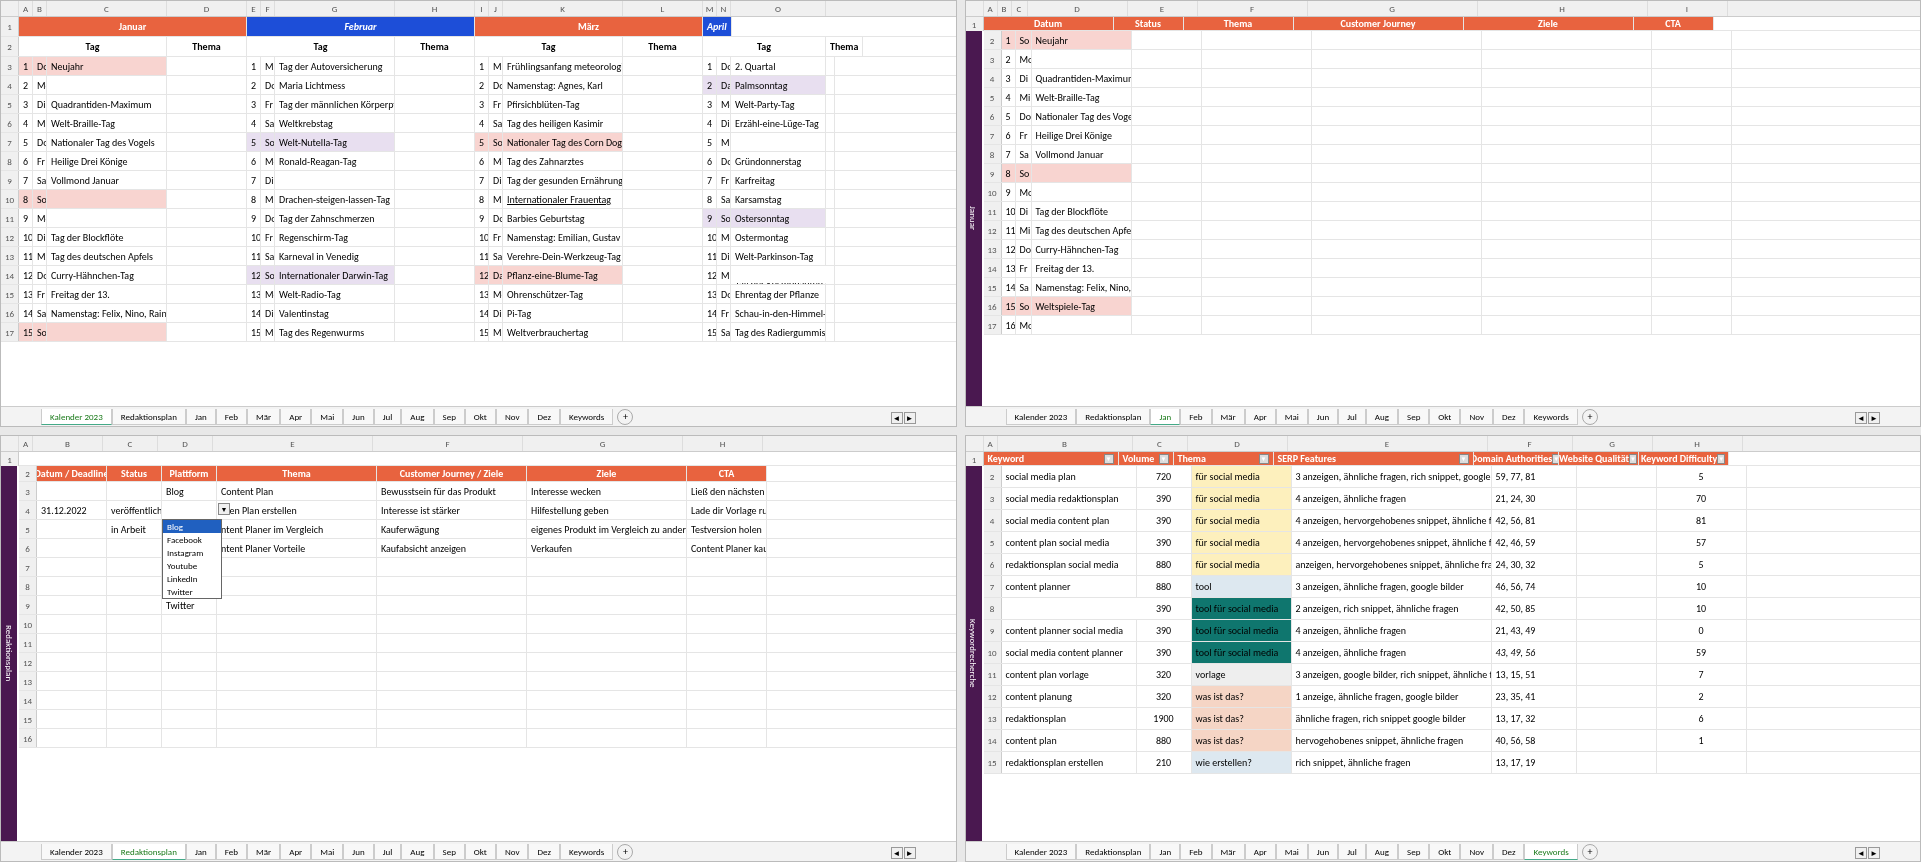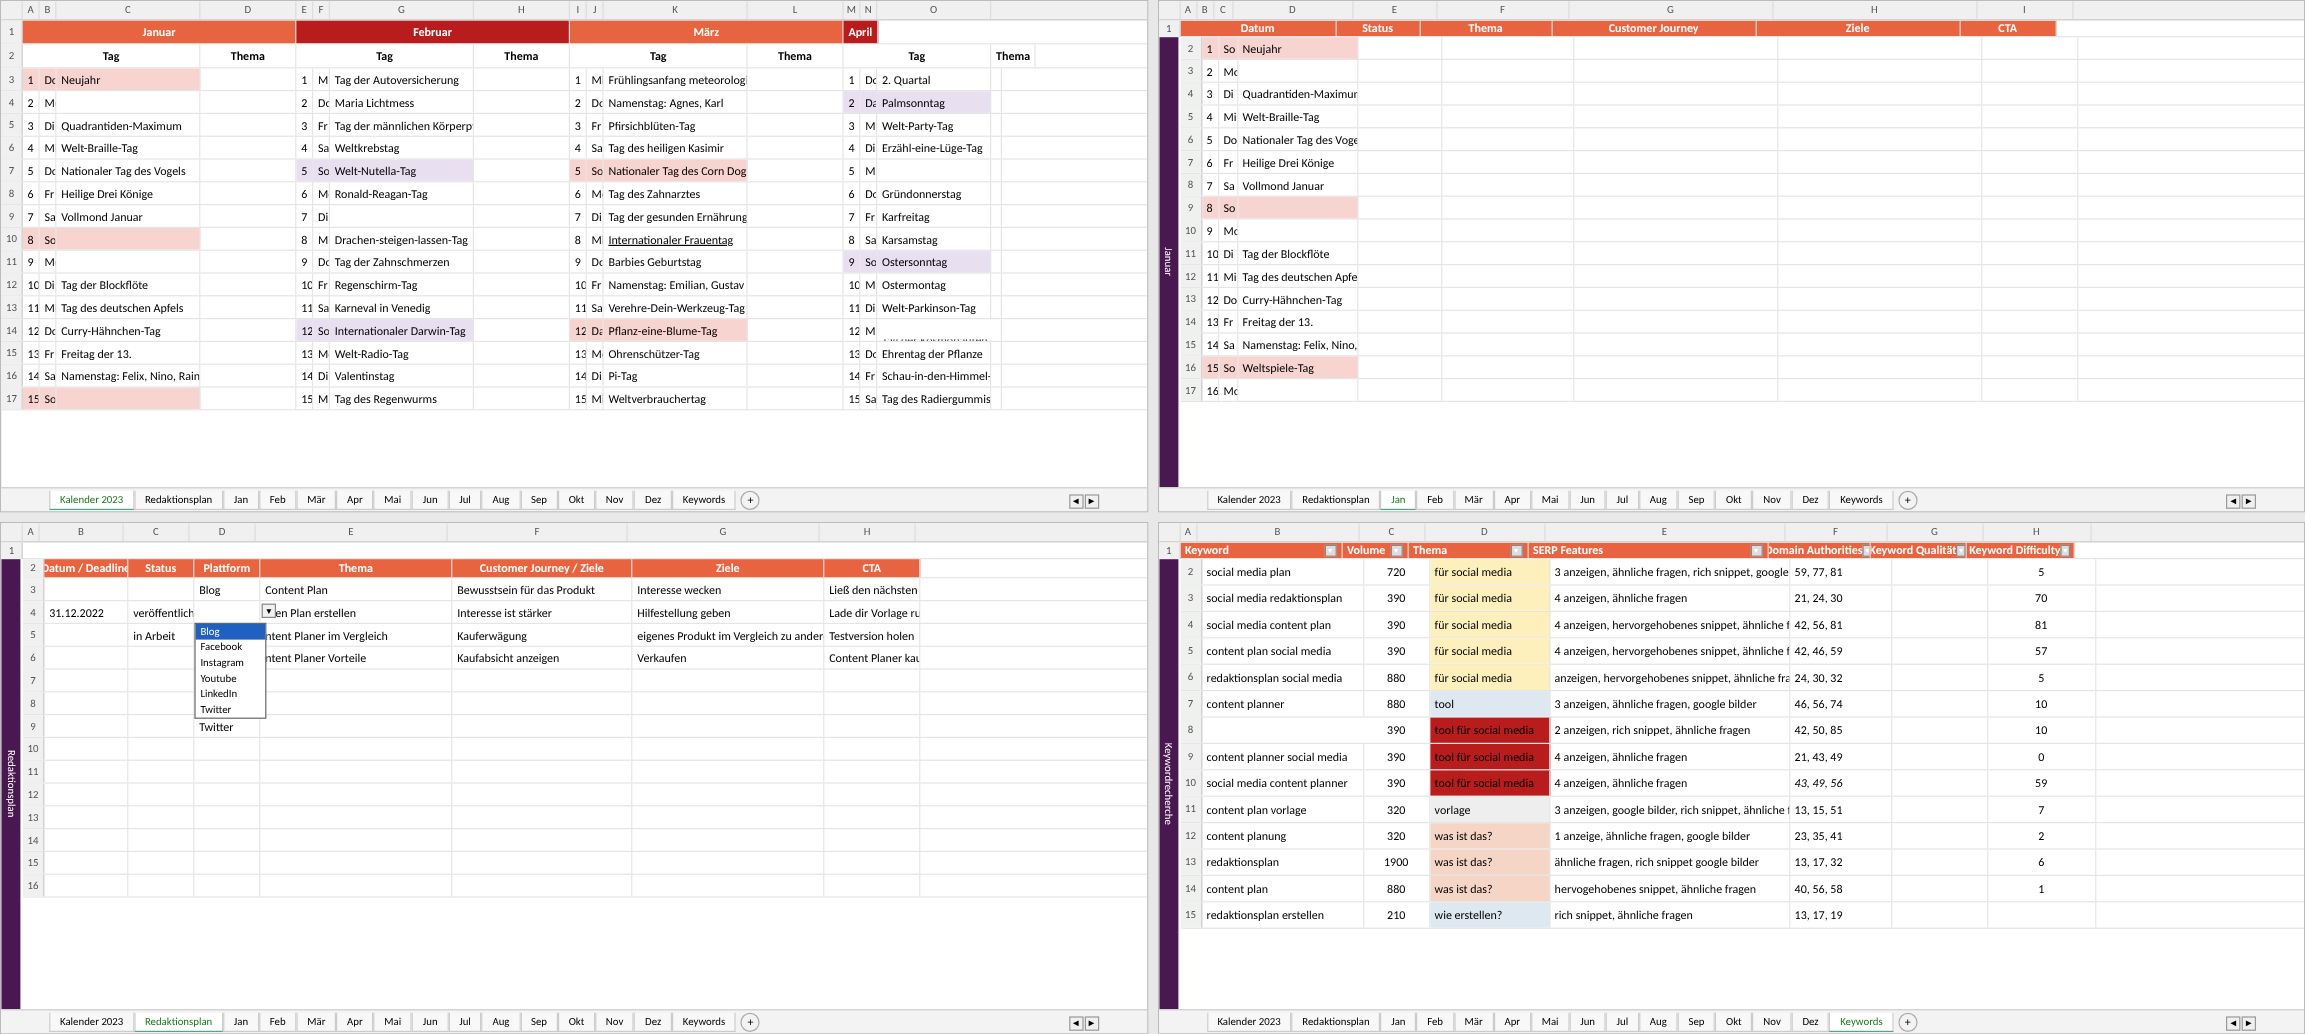--- a/index.html
+++ b/index.html
@@ -6,33 +6,33 @@
   body { font-family: Calibri, Arial, sans-serif; font-size: 10px; background: #e8e8e8; display: grid; grid-template-columns: 1fr 1fr; grid-template-rows: 1fr 1fr; gap: 8px; width: 1921px; height: 862px; }
   .quadrant { background: #fff; display: flex; flex-direction: column; overflow: hidden; position: relative; border: 1px solid #bbb; }
   .col-headers { display: flex; height: 16px; background: #f0f0f0; border-bottom: 1px solid #ccc; font-size: 9px; color: #555; }
   .col-headers > div { border-right: 1px solid #ddd; display: flex; align-items: center; justify-content: center; }
   .row-hdr { width: 18px; background: #f0f0f0; border-right: 1px solid #ccc; display: flex; align-items: center; justify-content: center; font-size: 9px; color: #555; flex-shrink: 0; }
   .grid-body { flex: 1; overflow: hidden; display: flex; flex-direction: column; }
   .grid-row { display: flex; height: 19px; border-bottom: 1px solid #e5e5e5; }
   .grid-row:nth-child(1) { height: 14px; }
   .cell { border-right: 1px solid #e5e5e5; padding: 0 4px; display: flex; align-items: center; overflow: hidden; white-space: nowrap; text-overflow: ellipsis; }
   .orange-hdr { background: #e8633f; color: #fff; font-weight: bold; justify-content: center; }
-  .purple-hdr { background: #b91c1c; color: #fff; font-weight: bold; justify-content: center; }
+  .purple-hdr { background: #1d4ed8; color: #fff; font-weight: bold; justify-content: center; font-style: italic; }
   .sub-hdr { font-weight: bold; justify-content: center; }
   .sheet-tabs { height: 20px; background: #f3f3f3; border-top: 1px solid #ccc; display: flex; align-items: center; padding-left: 40px; gap: 0; font-size: 9px; }
   .sheet-tab { padding: 2px 8px; border: 1px solid #ccc; border-top: none; background: #f8f8f8; cursor: pointer; }
   .sheet-tab.active { background: #fff; border-bottom: 1px solid #4a8; color: #1a7a1a; }
   .vtab { width: 16px; background: #4a1850; color: #fff; writing-mode: vertical-rl; text-orientation: mixed; display: flex; align-items: center; justify-content: center; font-size: 9px; flex-shrink: 0; }
   .plus-btn { width: 16px; height: 16px; border: 1px solid #aaa; border-radius: 50%; display: flex; align-items: center; justify-content: center; margin-left: 4px; cursor: pointer; font-size: 10px; }
   .scroll-arrow { width: 12px; height: 12px; border: 1px solid #999; display: flex; align-items: center; justify-content: center; font-size: 8px; cursor: pointer; background: #f0f0f0; }
   .scroll-ctrl { position: absolute; bottom: 2px; right: 40px; display: flex; gap: 1px; }
   .hl-pink { background: #f8d4d0; }
   .hl-lilac { background: #e8dff0; }
   .hl-yellow { background: #fdf0bd; }
-  .hl-green { background: #b91c1c; }
+  .hl-green { background: #0f766e; }
   .hl-peach { background: #f5d5c5; }
   .hl-blue { background: #dde8f0; }
   .hl-gray { background: #eeeeee; }
   .dd-wrap { position: relative; }
   .dd-btn { position: absolute; right: -14px; top: 2px; width: 12px; height: 12px; border: 1px solid #888; background: #f0f0f0; display: flex; align-items: center; justify-content: center; font-size: 7px; cursor: pointer; }
   .dd-list { position: absolute; top: 100%; left: 0; background: #fff; border: 1px solid #666; font-size: 9px; z-index: 50; min-width: 60px; }
   .dd-list > div { padding: 1px 4px; cursor: pointer; }
   .dd-list > div.sel { background: #2060c0; color: #fff; }
   .filter-arrow { width: 10px; height: 10px; background: #ddd; border: 1px solid #888; font-size: 6px; display: inline-flex; align-items: center; justify-content: center; margin-left: auto; cursor: pointer; }
 </style>
@@ -854,21 +854,21 @@
           </div>
           <div class="cell orange-hdr" style="width: 200px; justify-content: center;">
             <span>SERP Features</span>
             <span class="filter-arrow">▼</span>
           </div>
           <div class="cell orange-hdr" style="width: 85px; justify-content: center;">
             <span>Domain Authorities</span>
             <span class="filter-arrow">▼</span>
           </div>
           <div class="cell orange-hdr" style="width: 80px; justify-content: center;">
-            <span>Keyword Qualität</span>
+            <span>Website Qualität</span>
             <span class="filter-arrow">▼</span>
           </div>
           <div class="cell orange-hdr" style="width: 90px; justify-content: center;">
             <span>Keyword Difficulty</span>
             <span class="filter-arrow">▼</span>
           </div>
         </div>
         <div class="grid-row" style="height: 22px;">
           <div class="row-hdr">2</div>
           <div class="cell" style="width: 135px;">social media plan</div>

